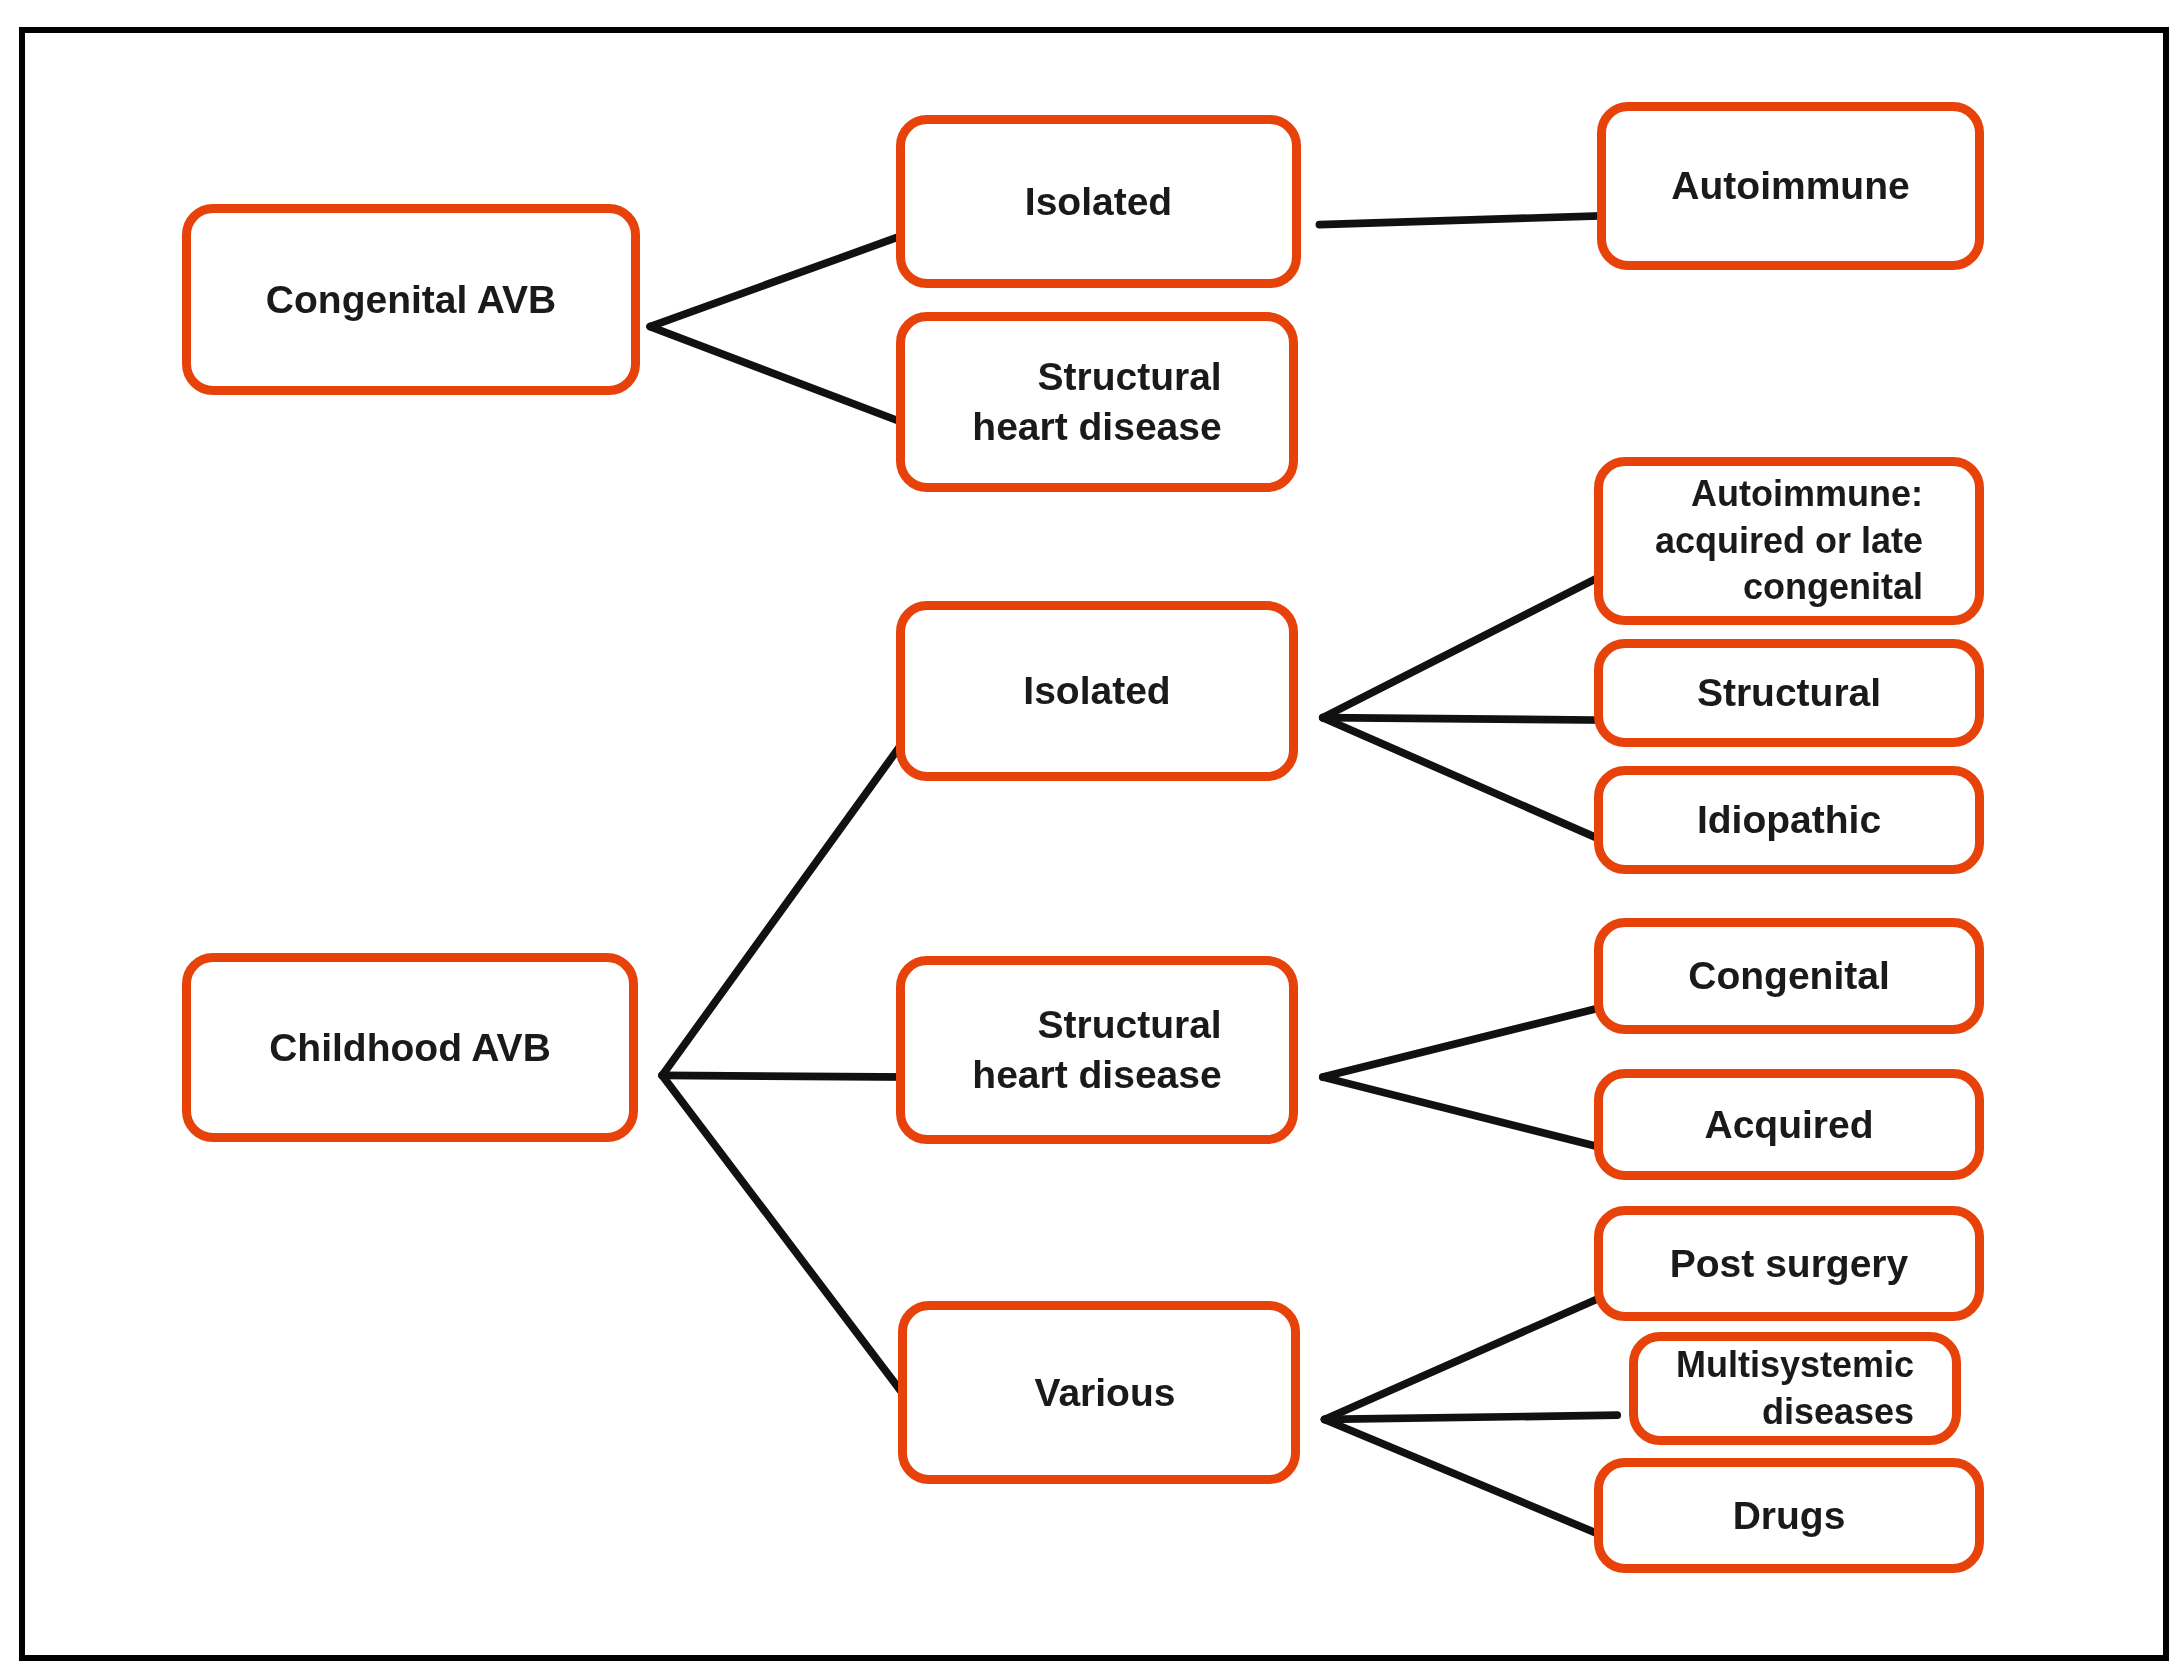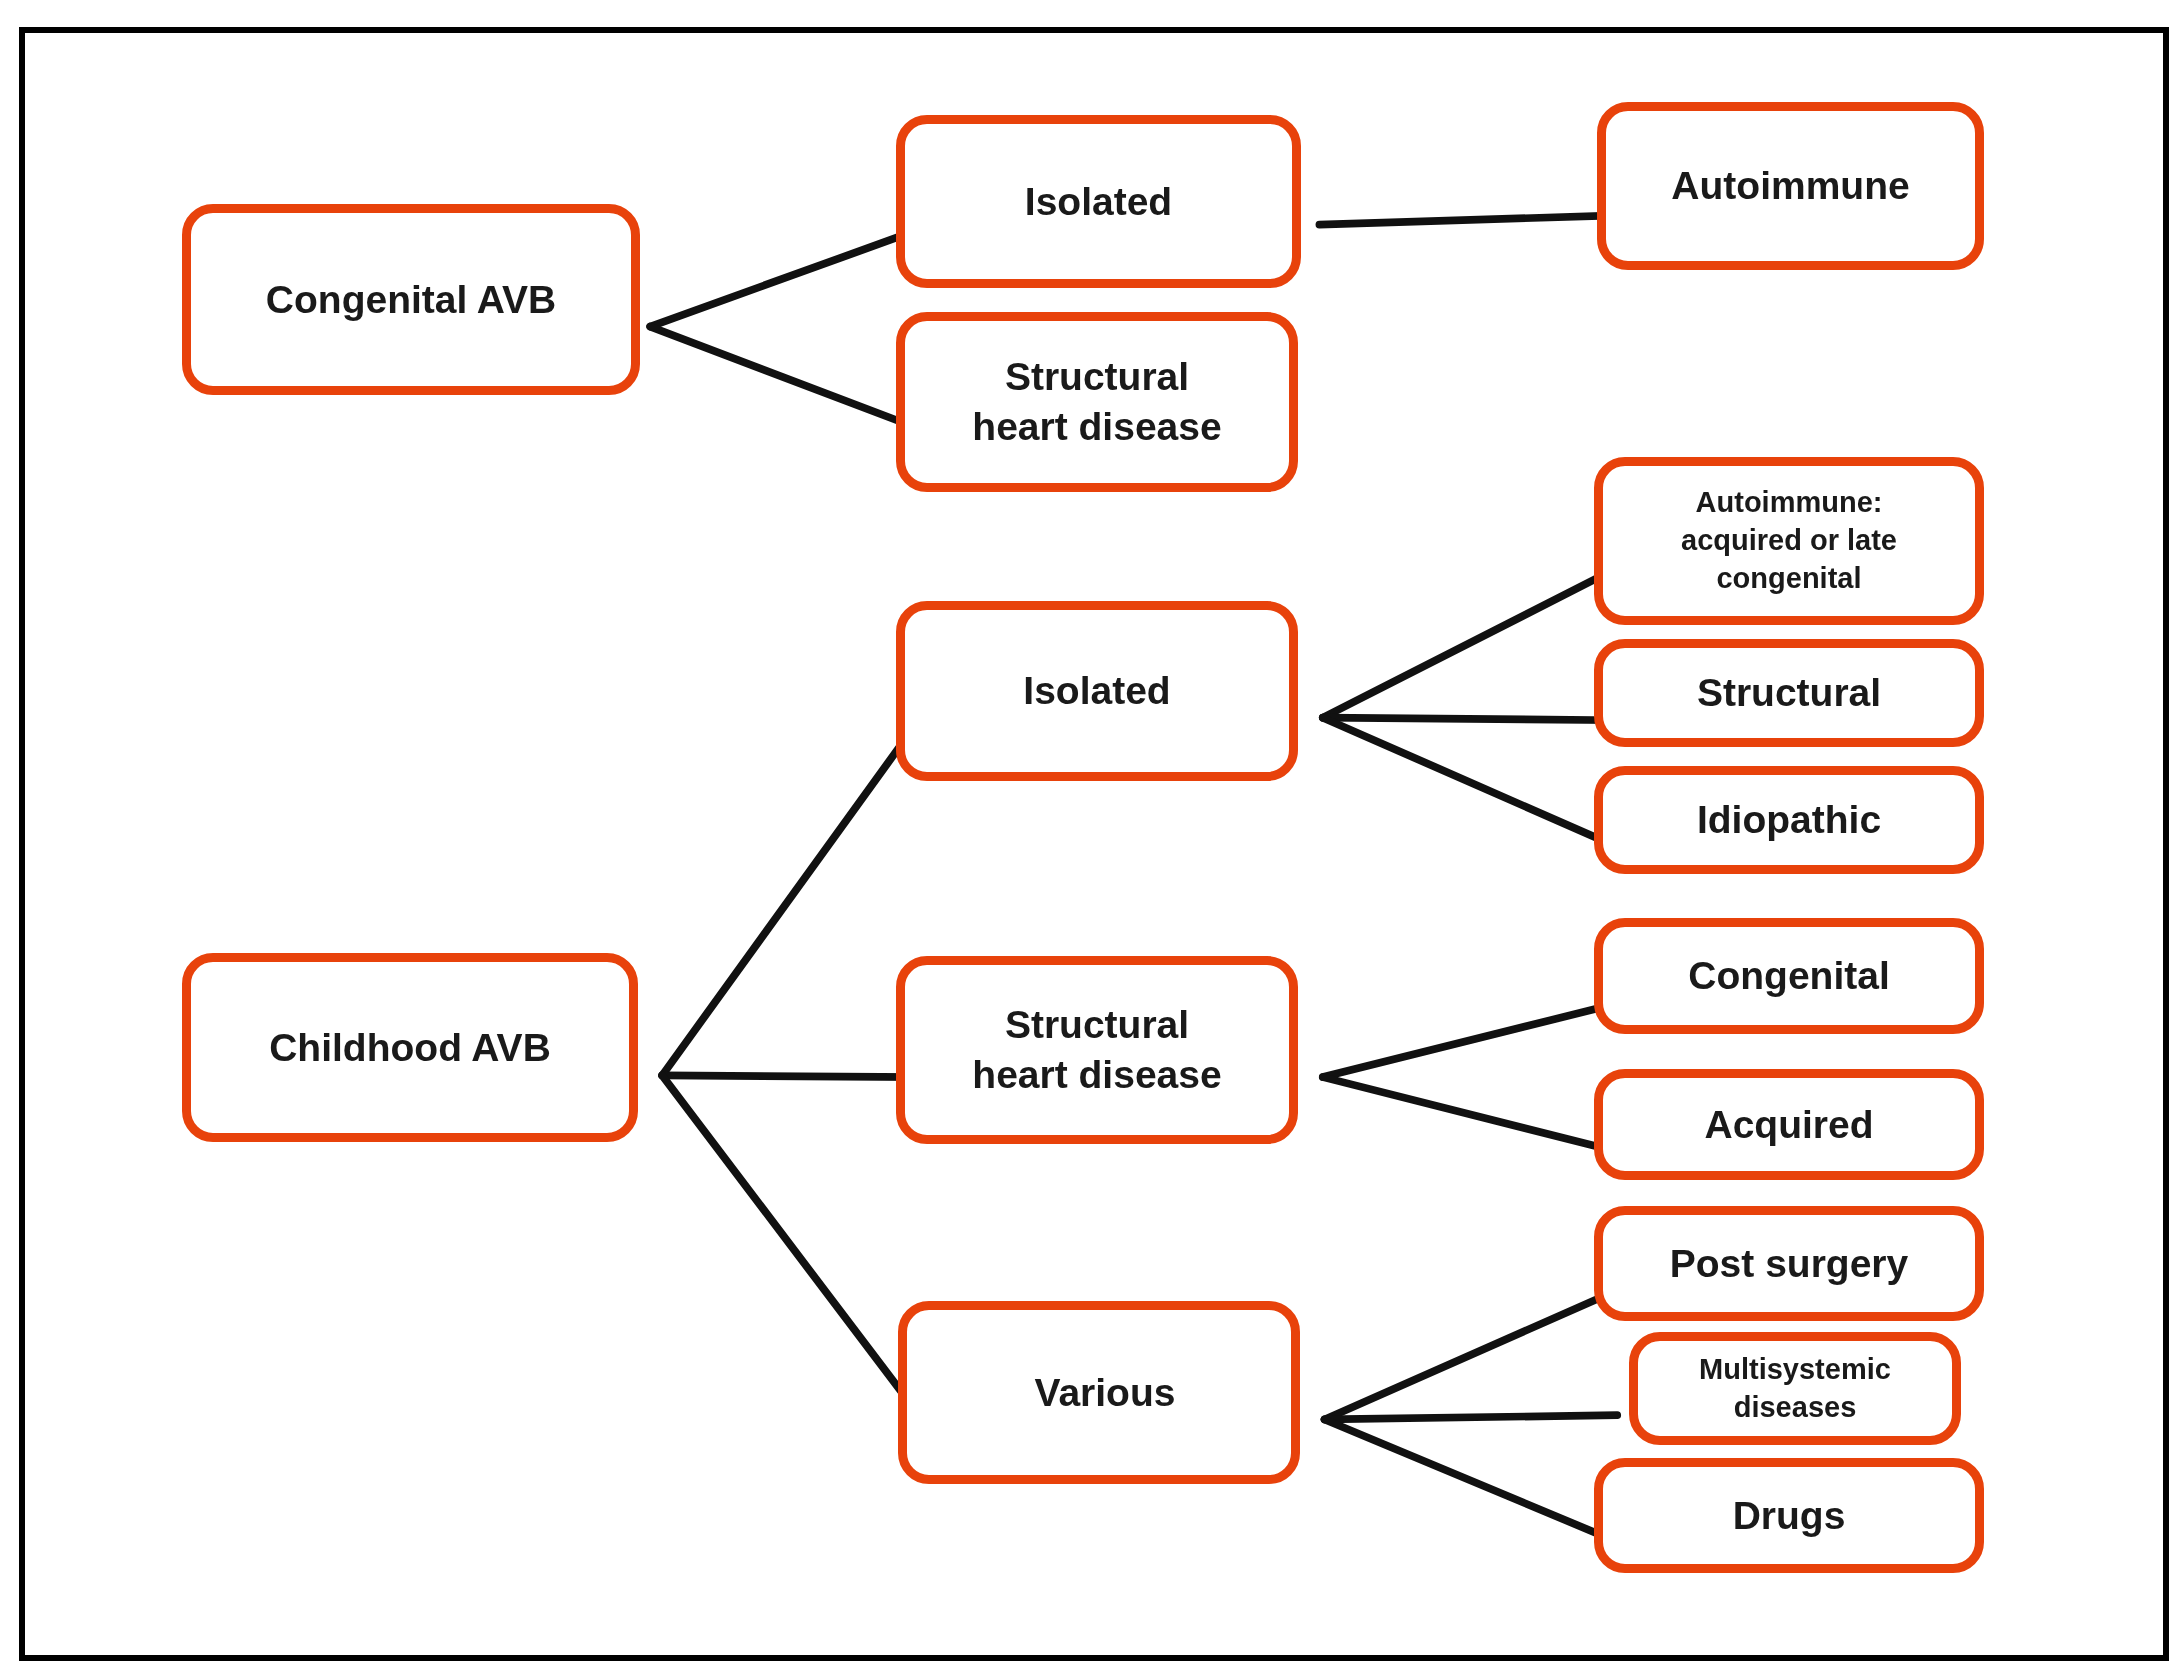--- a/index.html
+++ b/index.html
@@ -19,27 +19,27 @@
     position:absolute;left:19px;top:27px;width:2150px;height:1634px;
     border:6.8px solid var(--frame-color);background:var(--bg);
   }
   svg.connectors{
     position:absolute;left:0;top:0;width:2184px;height:1674px;
     color:var(--line-color);
   }
   .node{
     position:absolute;display:flex;align-items:center;justify-content:center;
     background:#fff;border:9.4px solid var(--box-border);border-radius:31px;
-    text-align:center;color:var(--text-color);
+    text-align:right;color:var(--text-color);
   }
   .node-label{
     font-weight:700;font-size:39px;line-height:1.28;white-space:pre-line;
     letter-spacing:0px;
   }
-  .node-label.small{font-size:29px;line-height:1.3;}
+  .node-label.small{font-size:36px;line-height:1.3;}
 </style>
 </head>
 <body>
 
 <div class="frame">
 
   <svg class="connectors" viewBox="0 0 2551 1956">
 
     <line x1="730" y1="343" x2="1046" y2="229" stroke="currentColor" stroke-width="9" stroke-linecap="round"></line>
     <line x1="730" y1="343" x2="1046" y2="463" stroke="currentColor" stroke-width="9" stroke-linecap="round"></line>

